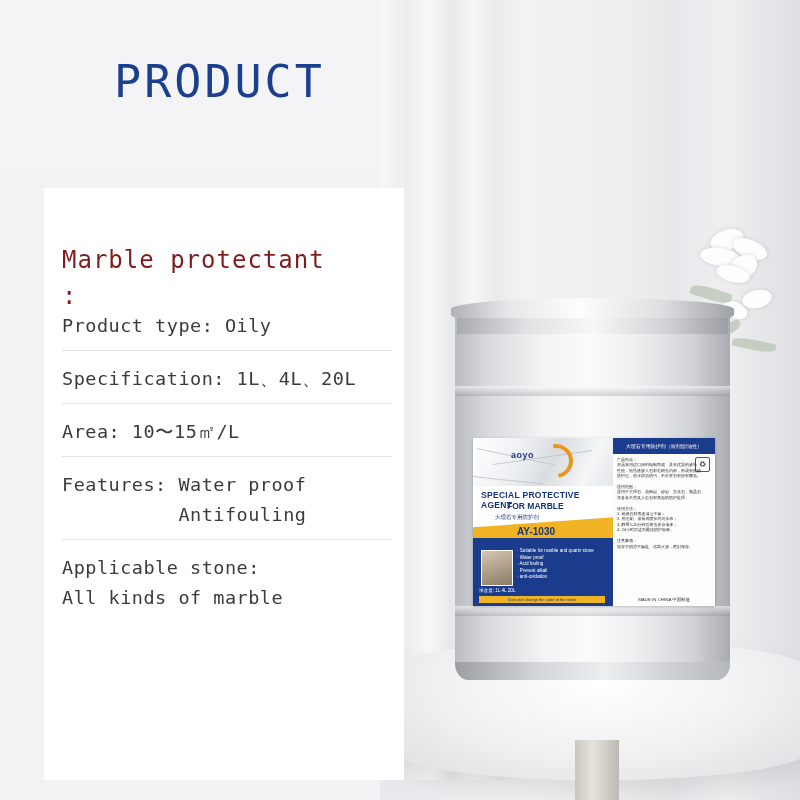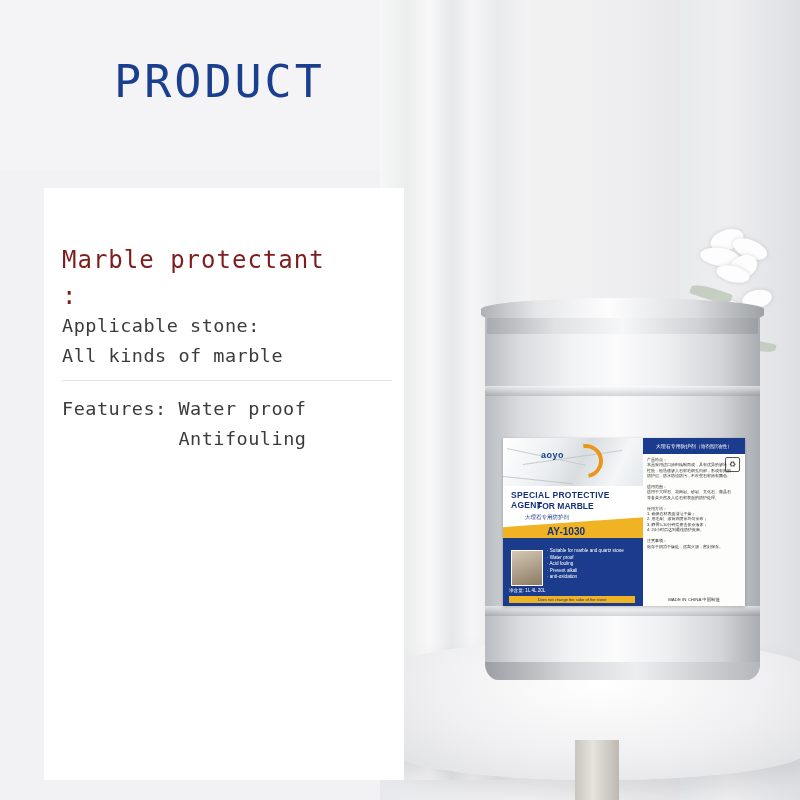--- a/index.html
+++ b/index.html
@@ -120,21 +120,20 @@
     height: 60px;
     background: linear-gradient(90deg, #c9c6c0, #e6e3dd 40%, #bdb9b2);
   }
   
   .bucket {
     position: absolute;
     left: 75px;
     top: 290px;
     width: 275px;
     height: 390px;
-    margin-left: 30px;
   }
   .bucket-body {
     position: absolute;
     left: 0;
     top: 18px;
     width: 275px;
     height: 370px;
     background: linear-gradient(90deg,
       #b9bcc0 0%, #d8dadd 12%, #f2f3f4 32%, #fbfbfc 48%,
       #eeeff1 66%, #d2d4d7 86%, #a9acb0 100%);
@@ -484,24 +483,33 @@
           <div class="label-made">MADE IN CHINA 中国制造</div>
         </div>
       </div>
     </div>
   </div>
 
   <div class="card">
     <div class="card-title">Marble protectant
 :</div>
     <div class="rows">
-      <div class="row tall">
-        <div class="row-inner">Applicable stone:
-All kinds of marble</div>
+      <div class="row">
+        <div class="row-inner">Product type: Oily</div>
+      </div>
+      <div class="row">
+        <div class="row-inner">Specification: 1L、4L、20L</div>
+      </div>
+      <div class="row">
+        <div class="row-inner">Area: 10〜15㎡/L</div>
       </div>
       <div class="row tall">
         <div class="row-inner">Features: Water proof
           Antifouling</div>
       </div>
+      <div class="row tall">
+        <div class="row-inner">Applicable stone:
+All kinds of marble</div>
+      </div>
     </div>
   </div>
 
 </div>
 
 </body></html>

